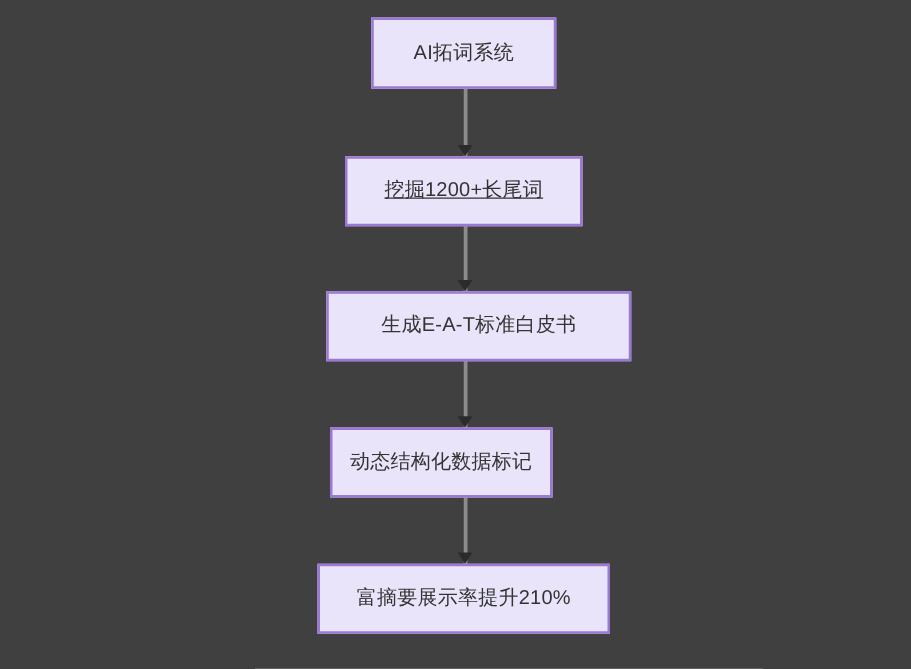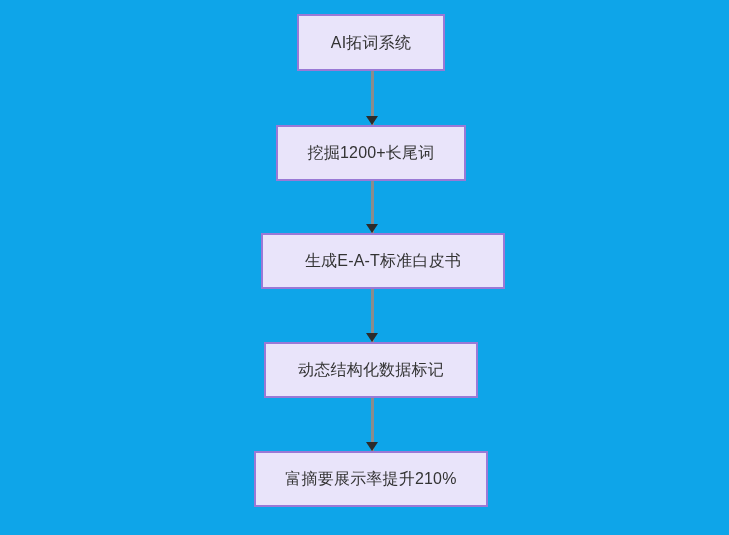--- a/index.html
+++ b/index.html
@@ -59,45 +59,45 @@
     width: 0;
     height: 0;
     border-left: 6.5px solid transparent;
     border-right: 6.5px solid transparent;
     border-top: 9px solid #2b2b2b;
   }
 </style>
 </head>
 <body>
 
-<div id="flowchart" style="background: #0ea5e9;">
+<div id="flowchart" style="background: #404040;">
     <div class="edge" style="left: 371px; top: 71px;">
       <div class="edge-line" style="height: 54px; background: rgb(140, 140, 140);"></div>
       <div class="edge-arrow" style="top: 45px; border-top-color: rgb(43, 43, 43);"></div>
     </div>
     <div class="edge" style="left: 371px; top: 181px;">
       <div class="edge-line" style="height: 52px; background: rgb(140, 140, 140);"></div>
       <div class="edge-arrow" style="top: 43px; border-top-color: rgb(43, 43, 43);"></div>
     </div>
     <div class="edge" style="left: 371px; top: 289px;">
       <div class="edge-line" style="height: 53px; background: rgb(140, 140, 140);"></div>
       <div class="edge-arrow" style="top: 44px; border-top-color: rgb(43, 43, 43);"></div>
     </div>
     <div class="edge" style="left: 371px; top: 398px;">
       <div class="edge-line" style="height: 53px; background: rgb(140, 140, 140);"></div>
       <div class="edge-arrow" style="top: 44px; border-top-color: rgb(43, 43, 43);"></div>
     </div>
     <div class="node" style="left: 297px; top: 14px; width: 148px; height: 57px; background: rgb(233, 228, 250); border-color: rgb(154, 121, 214);">
       <span class="node-label" style="color: rgb(51, 51, 51);">AI拓词系统</span>
     </div>
     <div class="node" style="left: 276px; top: 125px; width: 190px; height: 56px; background: rgb(233, 228, 250); border-color: rgb(154, 121, 214);">
-      <span class="node-label" style="color: rgb(51, 51, 51);">挖掘1200+长尾词</span>
+      <span class="node-label" style="color: rgb(51, 51, 51); text-decoration: underline;">挖掘1200+长尾词</span>
     </div>
     <div class="node" style="left: 261px; top: 233px; width: 244px; height: 56px; background: rgb(233, 228, 250); border-color: rgb(154, 121, 214);">
       <span class="node-label" style="color: rgb(51, 51, 51);">生成E-A-T标准白皮书</span>
     </div>
-    <div class="node" style="left: 264px; top: 342px; width: 214px; height: 56px; background: rgb(233, 228, 250); border-color: rgb(154, 121, 214);">
+    <div class="node" style="left: 264px; top: 342px; width: 178px; height: 56px; background: rgb(233, 228, 250); border-color: rgb(154, 121, 214);">
       <span class="node-label" style="color: rgb(51, 51, 51);">动态结构化数据标记</span>
     </div>
     <div class="node" style="left: 254px; top: 451px; width: 234px; height: 56px; background: rgb(233, 228, 250); border-color: rgb(154, 121, 214);">
       <span class="node-label" style="color: rgb(51, 51, 51);">富摘要展示率提升210%</span>
     </div>
   </div>
 
 </body></html>

